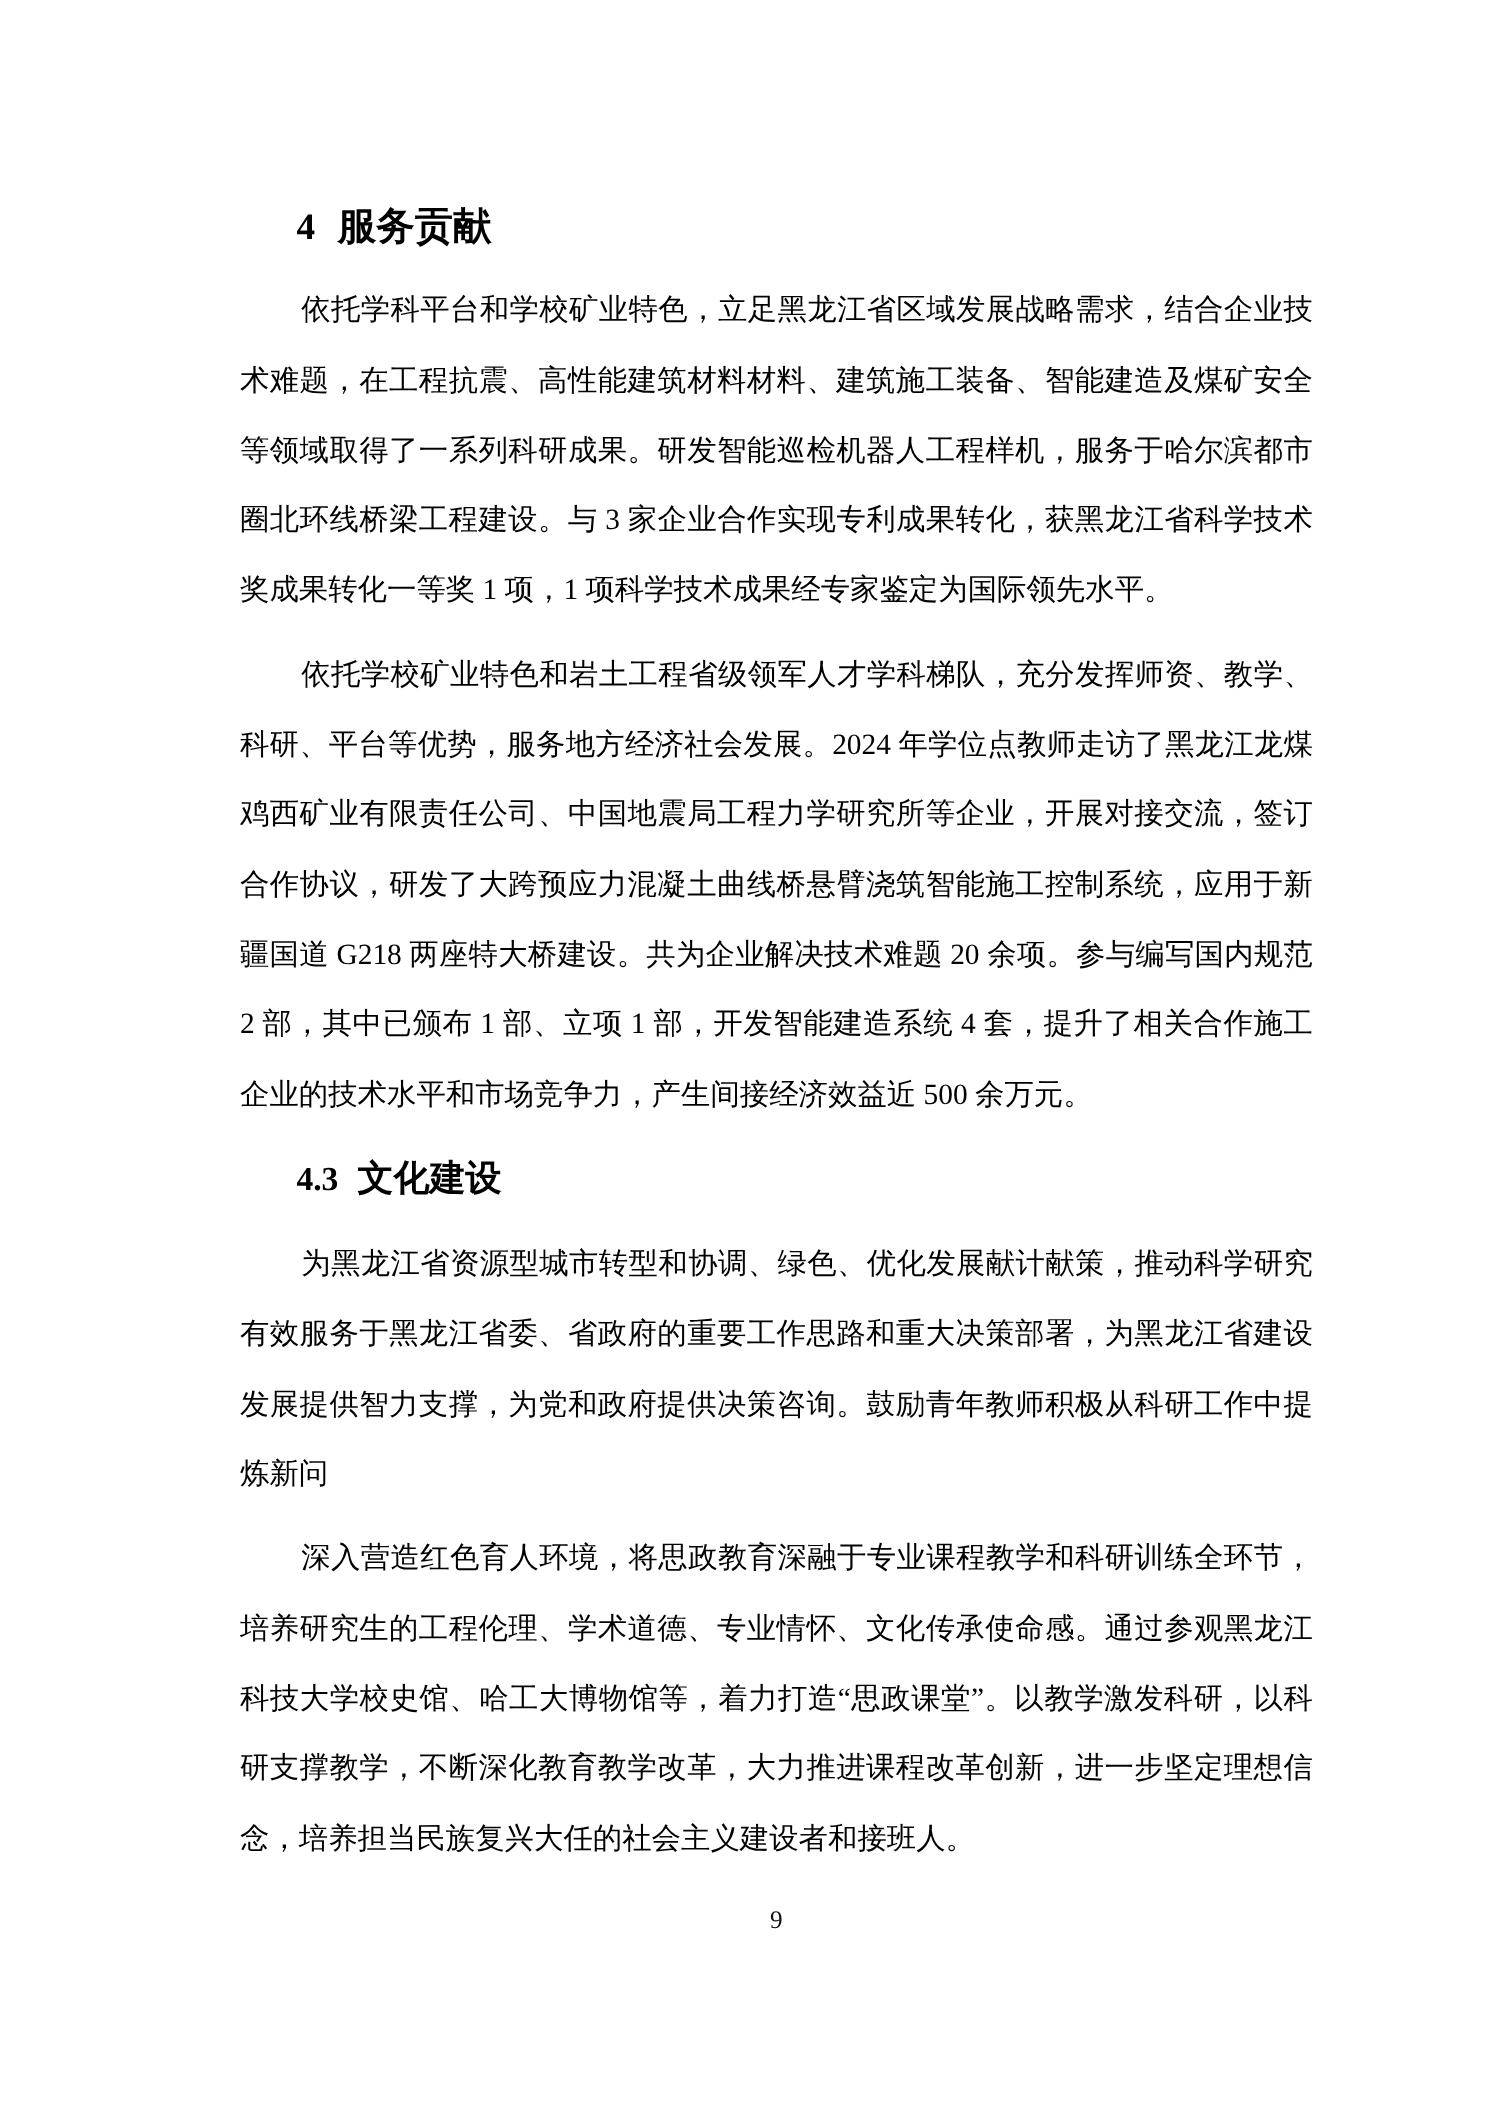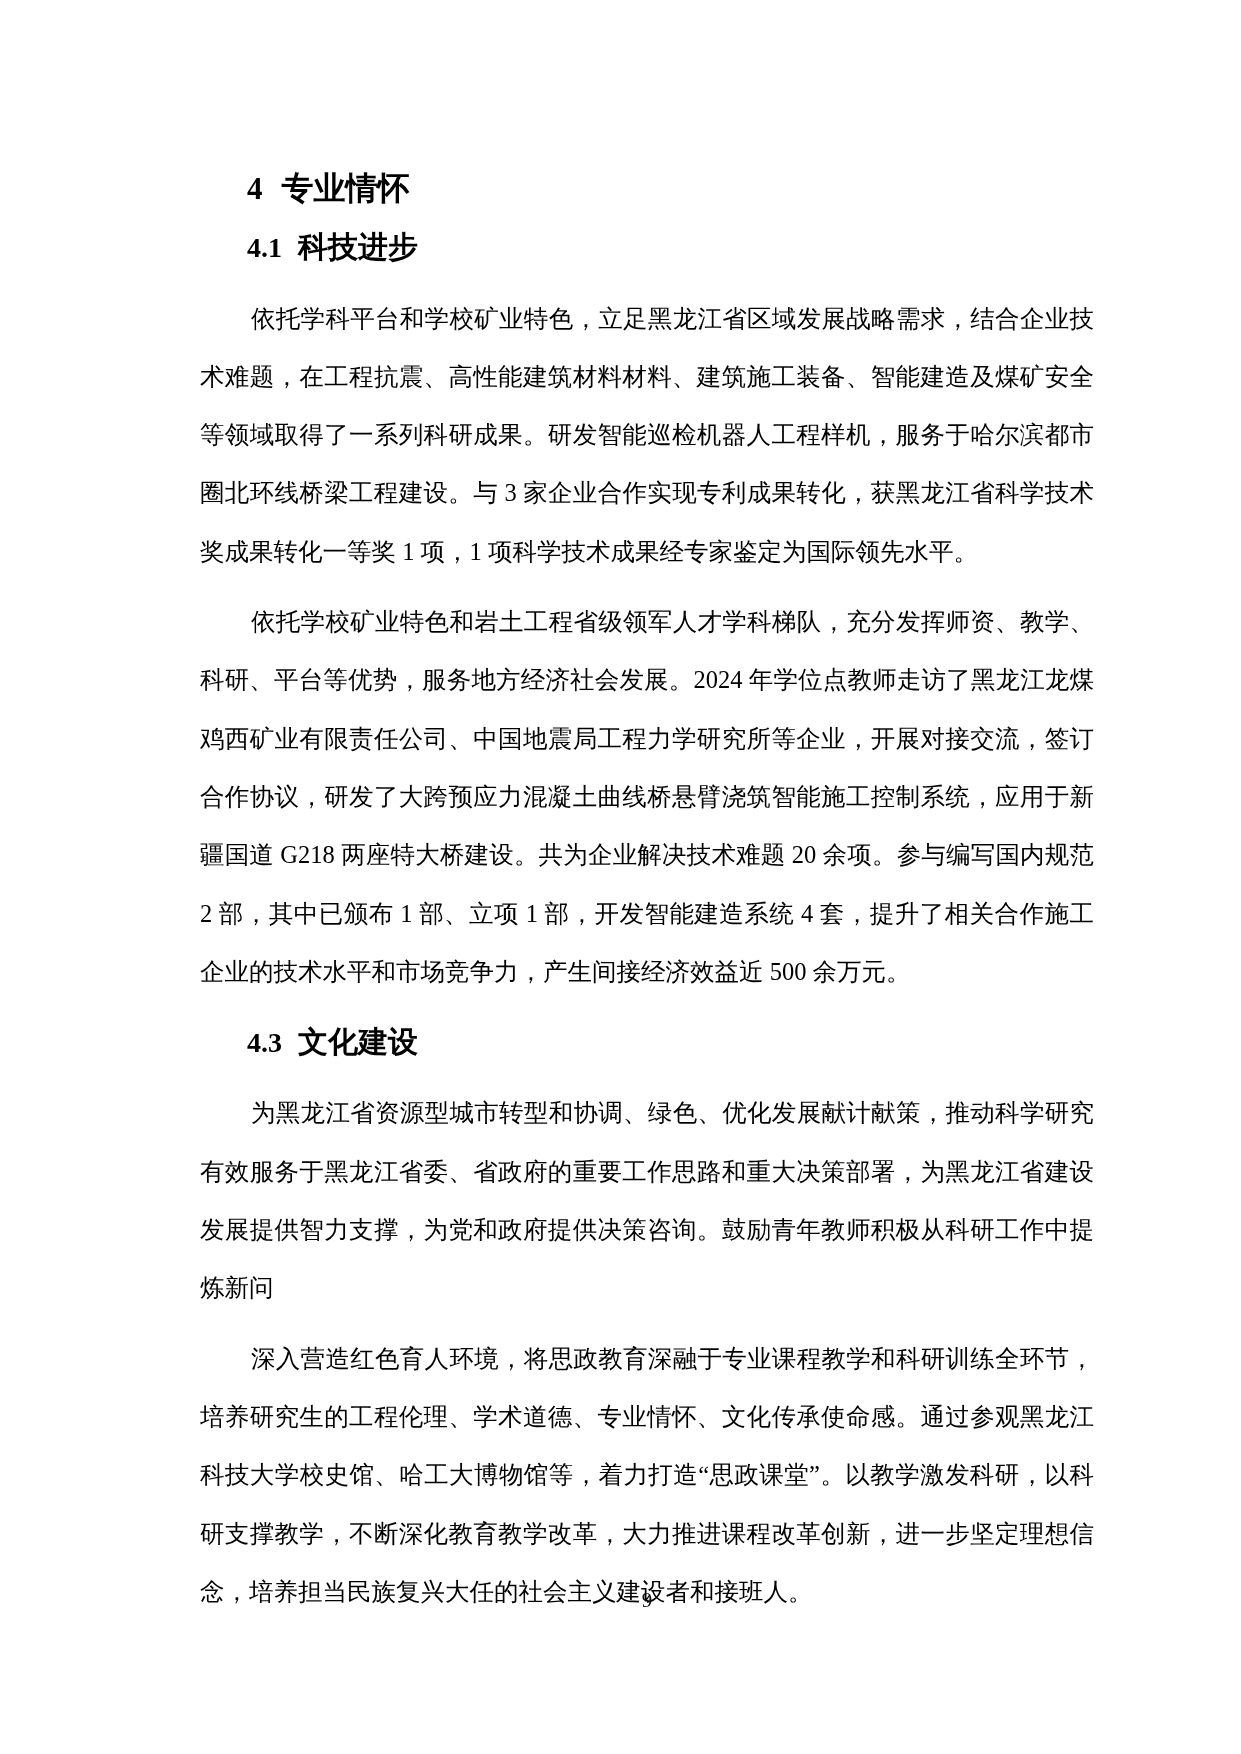--- a/index.html
+++ b/index.html
@@ -62,23 +62,22 @@
     font-size: 21px;
     color: #111111;
   }
 </style>
 </head>
 <body>
 
 <div class="page">
   <div class="content">
 
-    <h1 class="h1"><span class="num">4</span><span class="txt">专业情怀</span></h1>
+    <h1 class="h1"><span class="num">4</span><span class="txt">服务贡献</span></h1>
 
-    <h2 class="h2"><span class="num">4.1</span><span class="txt">科技进步</span></h2>
 
     <p class="body">依托学科平台和学校矿业特色，立足黑龙江省区域发展战略需求，结合企业技术难题，在工程抗震、高性能建筑材料材料、建筑施工装备、智能建造及煤矿安全等领域取得了一系列科研成果。研发智能巡检机器人工程样机，服务于哈尔滨都市圈北环线桥梁工程建设。与 3 家企业合作实现专利成果转化，获黑龙江省科学技术奖成果转化一等奖 1 项，1 项科学技术成果经专家鉴定为国际领先水平。</p>
 
 
     <p class="body">依托学校矿业特色和岩土工程省级领军人才学科梯队，充分发挥师资、教学、科研、平台等优势，服务地方经济社会发展。2024 年学位点教师走访了黑龙江龙煤鸡西矿业有限责任公司、中国地震局工程力学研究所等企业，开展对接交流，签订合作协议，研发了大跨预应力混凝土曲线桥悬臂浇筑智能施工控制系统，应用于新疆国道 G218 两座特大桥建设。共为企业解决技术难题 20 余项。参与编写国内规范 2 部，其中已颁布 1 部、立项 1 部，开发智能建造系统 4 套，提升了相关合作施工企业的技术水平和市场竞争力，产生间接经济效益近 500 余万元。</p>
 
     <h2 class="h2"><span class="num">4.3</span><span class="txt">文化建设</span></h2>
 
     <p class="body">为黑龙江省资源型城市转型和协调、绿色、优化发展献计献策，推动科学研究有效服务于黑龙江省委、省政府的重要工作思路和重大决策部署，为黑龙江省建设发展提供智力支撑，为党和政府提供决策咨询。鼓励青年教师积极从科研工作中提炼新问</p>
 

